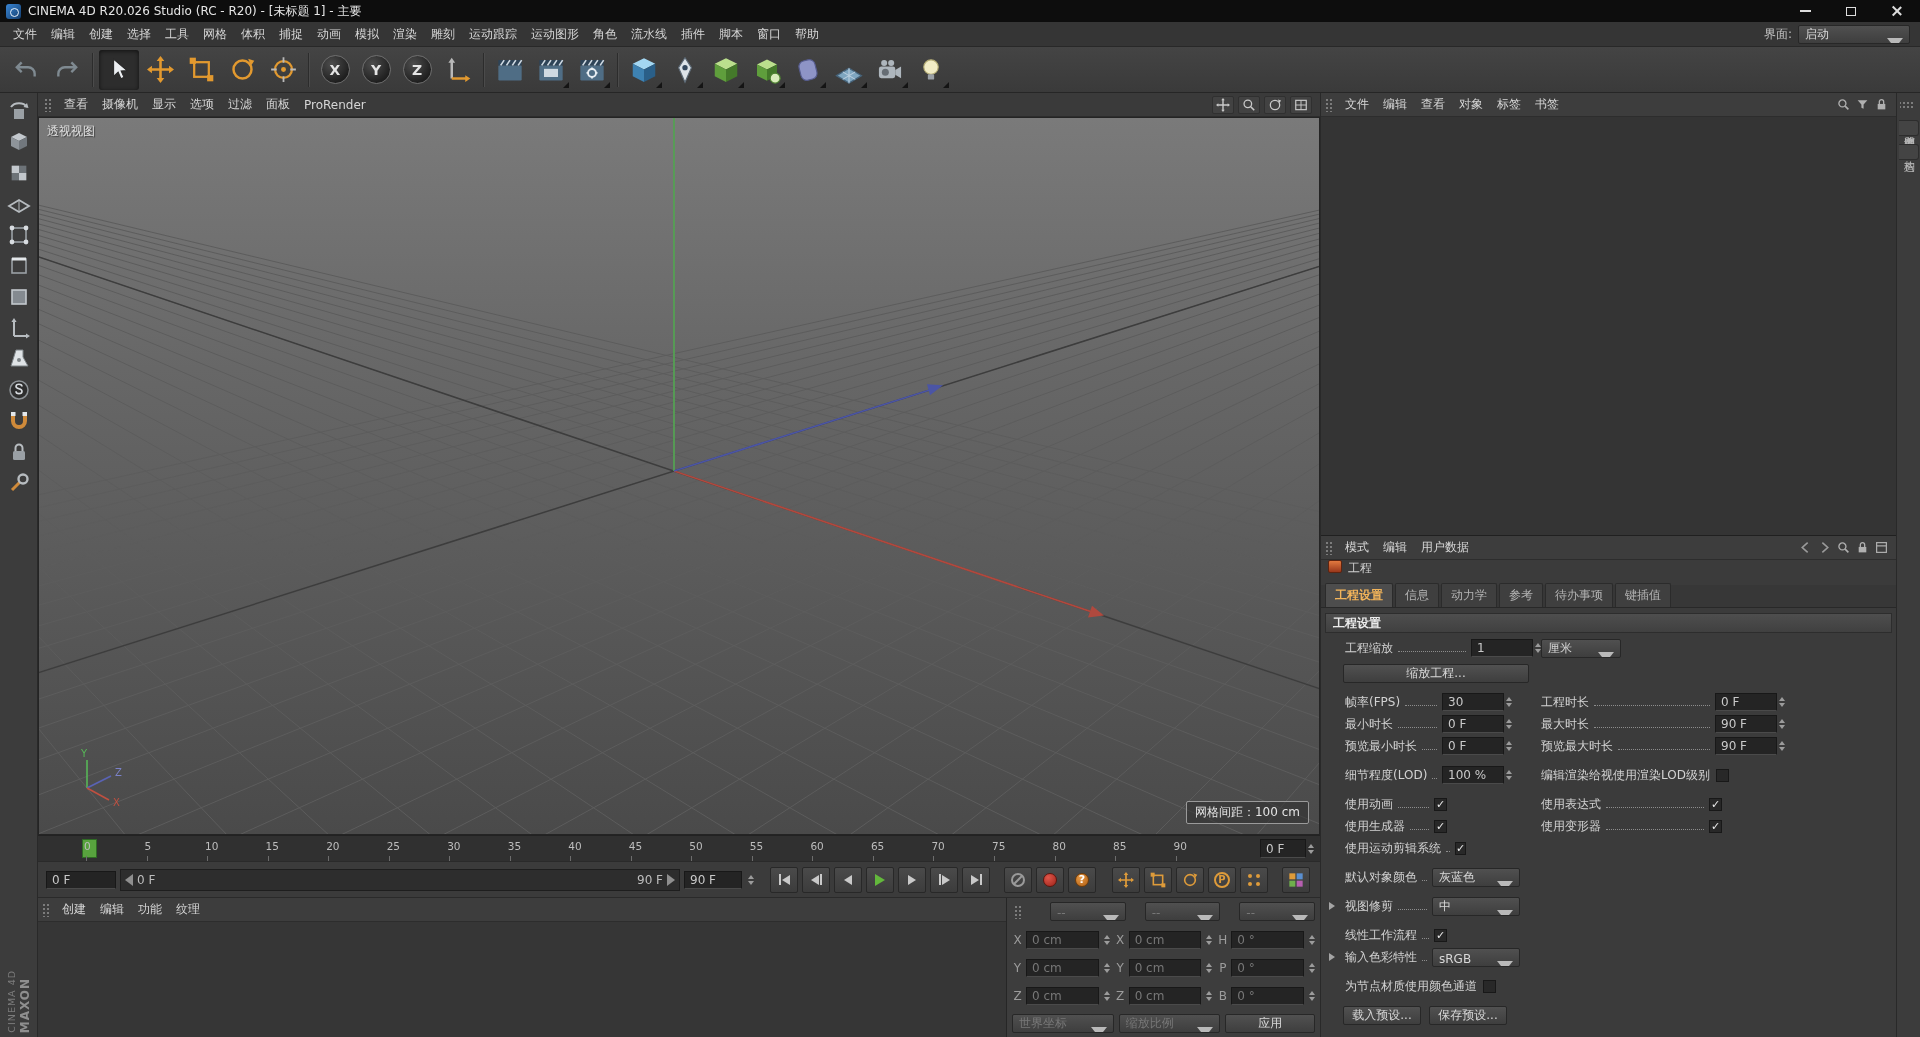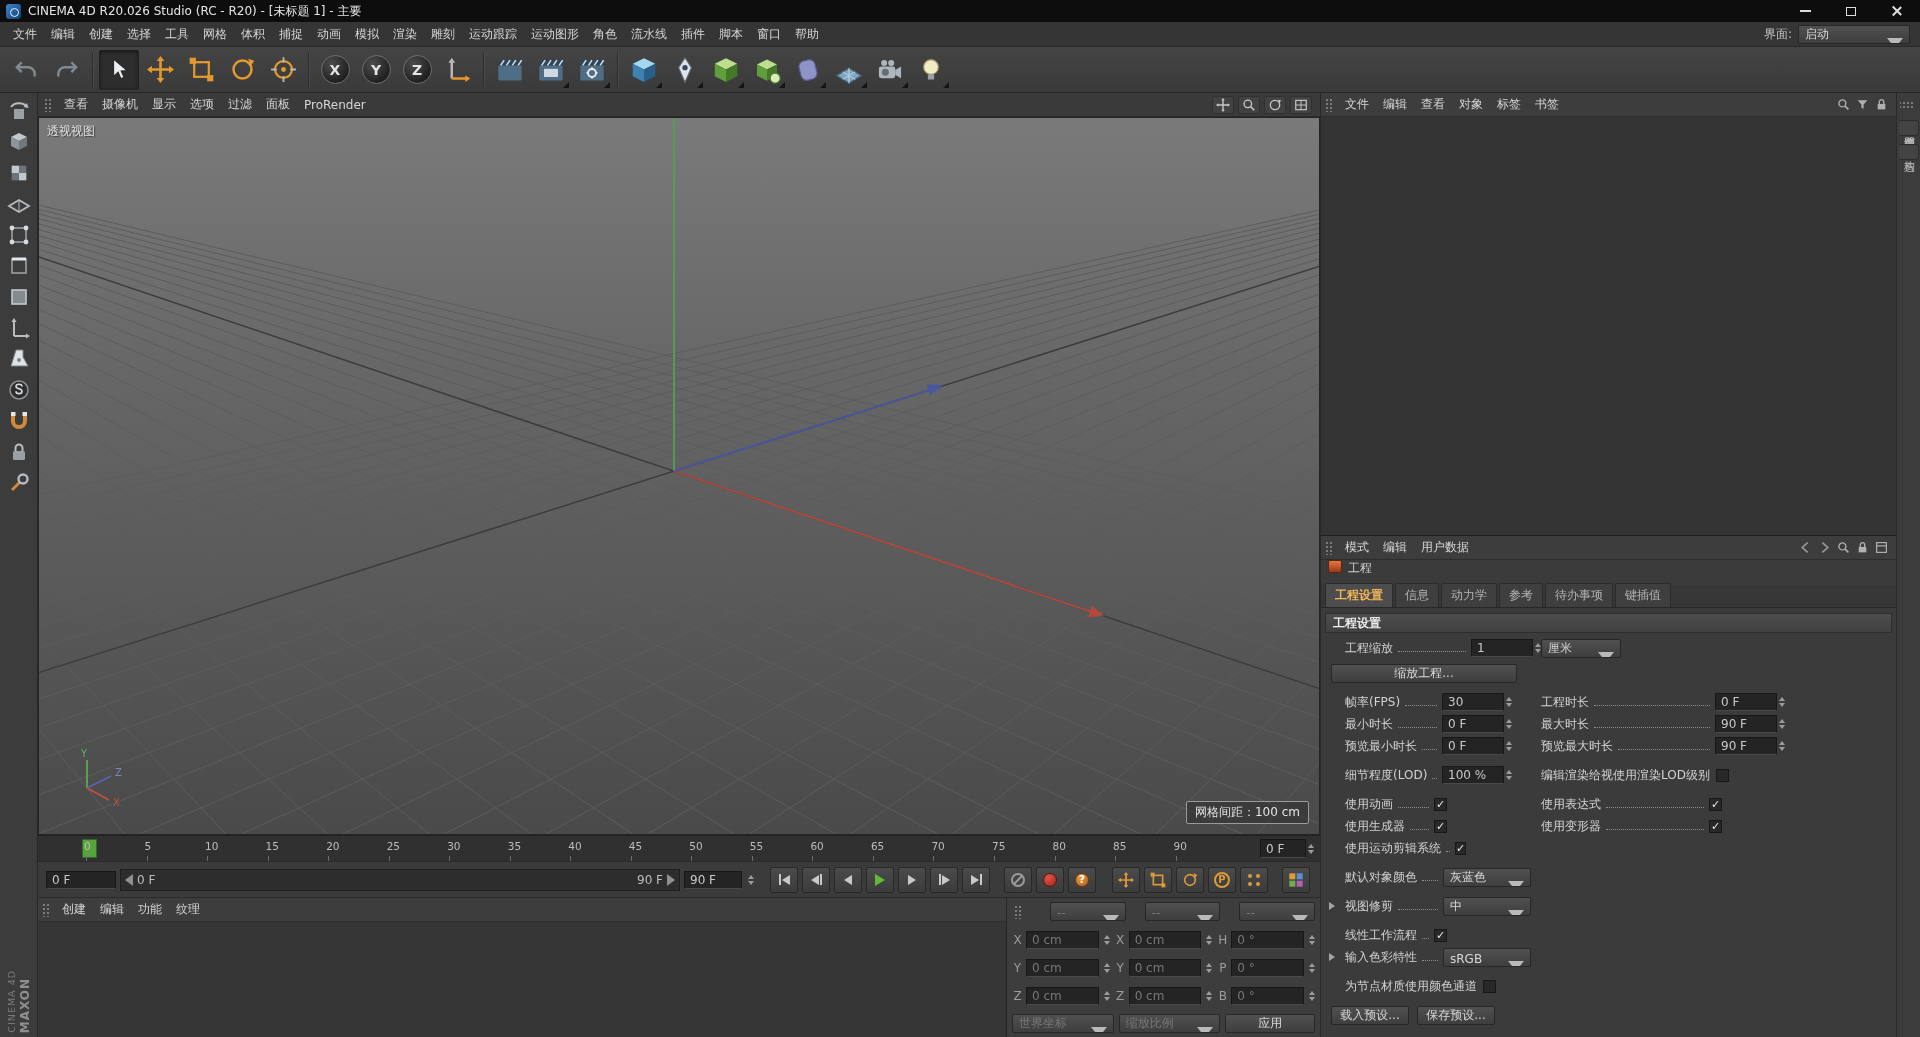--- a/index.html
+++ b/index.html
@@ -128,26 +128,26 @@
   .half{width:196px;display:flex;align-items:center;flex:none}
   .half2{width:346px;display:flex;align-items:center;flex:none}
   .lbl{white-space:nowrap;color:#d2d2d2;flex:none}
   .dots{flex:1;min-width:4px;margin:0 5px;border-bottom:1px dotted #8d8d8d;height:1px;transform:translateY(3px)}
   .fieldbox{display:flex;align-items:center;flex:none}
   .fieldbox .f-input{width:62px}
   .mr-f{margin-right:29px}
   .mr-c{margin-right:94px}
   .mr-f2{margin-right:102px}
   .mr-c2{margin-right:165px}
-  .mr-d{margin-right:10px}
+  .mr-d{margin-right:21px}
   .w64{width:80px;flex:none}
   .w88{width:88px;flex:none}
   .swatch{width:76px;height:13px;border:1px solid #171717;flex:none}
   .expander{position:absolute;left:8px;top:7px;width:0;height:0;border-top:4px solid transparent;border-bottom:4px solid transparent;border-left:6px solid #a5a5a5}
-  .btn-row{padding-left:10px}
+  .btn-row{padding-left:22px}
   .am-btn{width:186px}
   .am-btn.small{width:78px;margin-right:8px}
   .picker-pen{margin-left:6px}
 
   
   .right-strip{width:24px;background:#3c3c3c;border-left:1px solid #292929;display:flex;flex-direction:column;align-items:center;padding-top:5px;gap:8px;flex:none}
   .rs-tab{writing-mode:vertical-rl;background:#444;border:1px solid #2d2d2d;border-left:none;border-radius:0 3px 3px 0;color:#b8b8b8;font-size:11px;padding:7px 2px;white-space:nowrap}
 </style>
 </head>
 <body>

